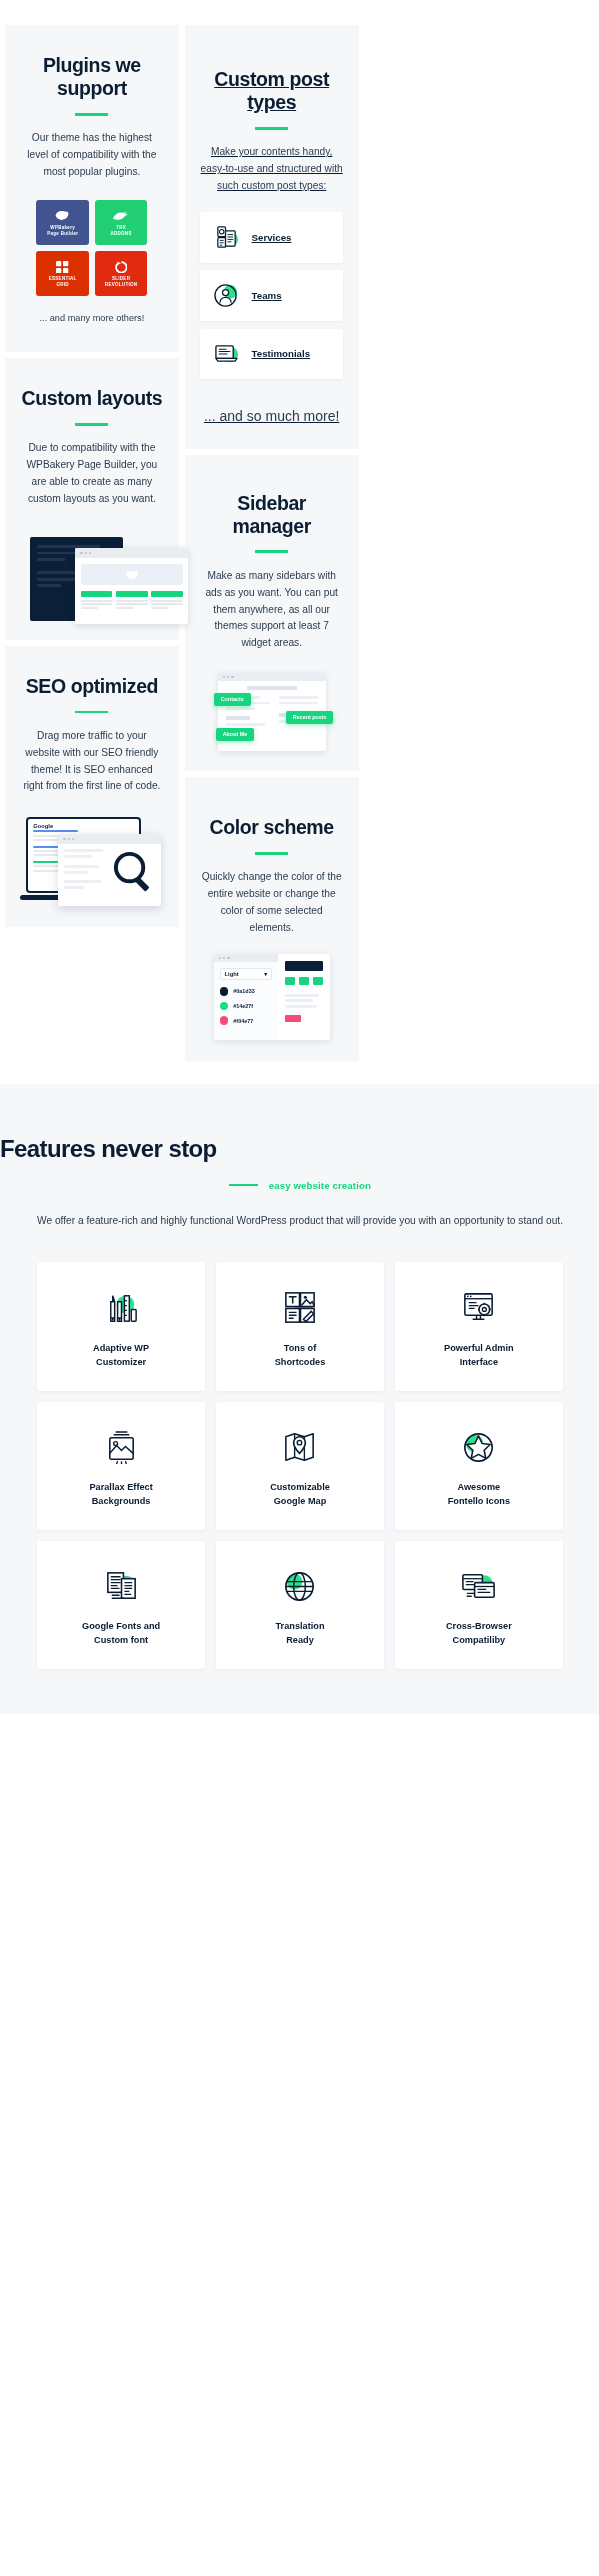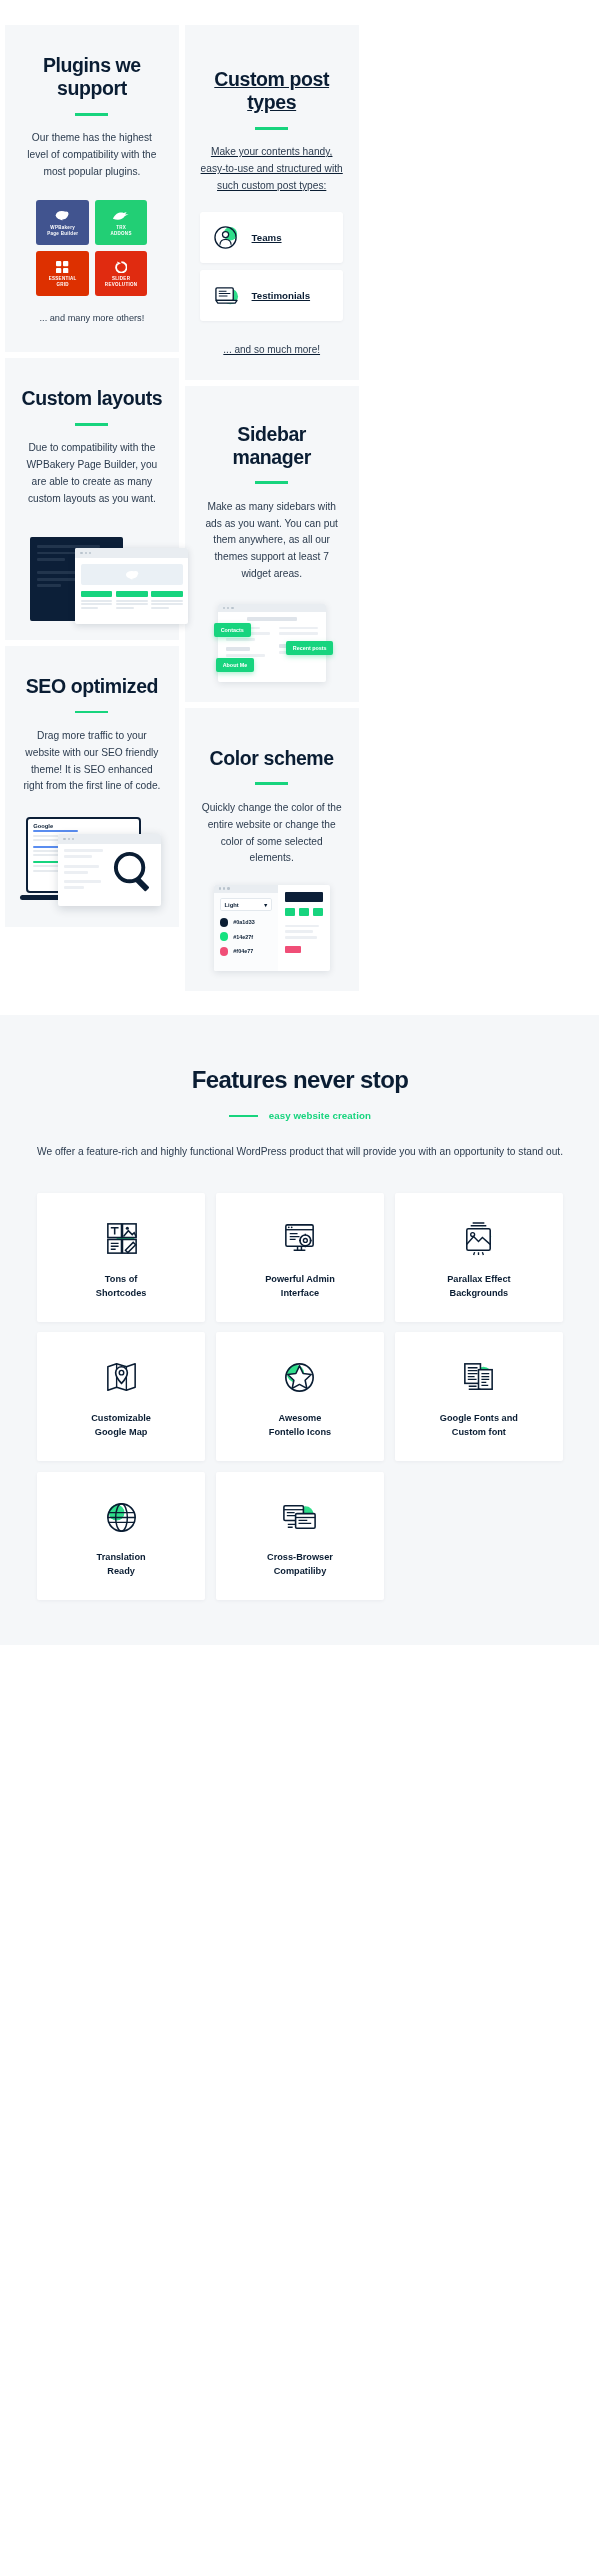--- a/index.html
+++ b/index.html
@@ -73,21 +73,21 @@
 
   
   .cpt-list { margin-top: 17.5px; display:flex; flex-direction:column; gap: 7.8px; }
   .cpt-card {
     background:#fff; border-radius:2.9px;
     padding: 12.7px 13.6px;
     display:flex; align-items:center; gap: 12.7px;
     box-shadow: 0 1px 2.9px rgba(10,29,51,.05);
   }
   .cpt-label { font-size: 9.7px; font-weight: 700; }
-  .cpt-note { font-size: 10px; text-align:center; color:#2b3b4e; margin-top: 23px; }
+  .cpt-note { font-size: 14px; text-align:center; color:#2b3b4e; margin-top: 29px; }
 
   
   .mock { position: relative; margin-top: 15.6px; height: 107px; }
 
   .mk-dark {
     position:absolute; left:9.7px; top:13.6px; width:93px; height:84px;
     background:#0c1f38; border-radius:1.9px; padding:7.8px 6.8px;
   }
   .mk-dark i { display:block; background:#22354d; height:2.9px; border-radius:1px; margin-bottom:3.9px;}
   .mk-win {
@@ -151,21 +151,21 @@
     display:flex;align-items:center;justify-content:space-between;
     padding:0 3.9px; font-size:5.8px; font-weight:700; background:#fff; margin-bottom:6.8px;
   }
   .cs-item { display:flex; align-items:center; gap:4.9px; margin-bottom:5.8px; }
   .cs-sw { width:8.8px;height:8.8px;border-radius:50%; flex:none;}
   .cs-hex { font-size:5.4px; font-weight:700; color:#0a1d33;}
   .cs-right { flex:1; padding:6.8px; }
 
   
   .features { background:#f5f7f9; padding: 51px 0 45px; margin-top: 23.4px;}
-  .f-title { font-size: 24px; font-weight:700; text-align:center; letter-spacing:-0.6px; }
+  .f-title { font-size: 24px; font-weight:700; text-align:left; letter-spacing:-0.6px; }
   .f-sub { display:flex; align-items:center; justify-content:center; gap:10.7px; margin-top:16.6px;}
   .f-sub .ln { width:29px;height:1.9px;background:#17d47e;}
   .f-sub .tx { color:#17d47e; font-size:9.7px; font-weight:700; letter-spacing:0.1px;}
   .f-lead { text-align:center; font-size:10.2px; line-height:1.7; color:#2b3b4e; margin-top:21.4px;}
 
   .f-grid { display:grid; grid-template-columns: repeat(3,1fr); gap: 10.7px;
             width: 526px; margin: 33px auto 0; }
   .f-card {
     background:#fff; border-radius:1.9px; padding: 25px 7.8px 21.4px;
     display:flex; flex-direction:column; align-items:center;
@@ -337,20 +337,34 @@
 
         <div class="panel block" style="padding: 43px 15.6px 25px; text-decoration: underline;">
           <div class="h2">Custom post types</div>
           <div class="rule"></div>
           <div class="lead">Make your contents handy, easy-to-use and structured with such custom post types:</div>
 
           <div class="cpt-list">
             <div class="cpt-card">
               <span>
                 <svg width="25" height="25" viewBox="0 0 26 26">
+                  <circle cx="17" cy="15" r="8" fill="#2fdd8a"></circle>
+                  <rect x="4" y="2" width="8" height="10" rx="1" fill="#fff" stroke="#0a1d33" stroke-width="1.3"></rect>
+                  <circle cx="8" cy="7" r="2.3" fill="none" stroke="#0a1d33" stroke-width="1.2"></circle>
+                  <rect x="4" y="13" width="8" height="10" rx="1" fill="#fff" stroke="#0a1d33" stroke-width="1.3"></rect>
+                  <path d="M6 16h4M6 18.5h4M6 21h2.5" stroke="#0a1d33" stroke-width="1"></path>
+                  <rect x="12" y="6" width="10" height="16" rx="1" fill="#fff" stroke="#0a1d33" stroke-width="1.3"></rect>
+                  <path d="M14 10h6M14 12.5h6M14 15h6M14 17.5h4" stroke="#0a1d33" stroke-width="1"></path>
+                </svg>
+              </span>
+              <span class="cpt-label">Services</span>
+            </div>
+            <div class="cpt-card">
+              <span>
+                <svg width="25" height="25" viewBox="0 0 26 26">
                   <circle cx="17" cy="9" r="7" fill="#2fdd8a"></circle>
                   <circle cx="12" cy="13" r="11" fill="none" stroke="#0a1d33" stroke-width="1.4"></circle>
                   <circle cx="12" cy="10" r="3.2" fill="#fff" stroke="#0a1d33" stroke-width="1.3"></circle>
                   <path d="M6.2 20.5c0-3.4 2.6-5.6 5.8-5.6s5.8 2.2 5.8 5.6" fill="#fff" stroke="#0a1d33" stroke-width="1.3"></path>
                 </svg>
               </span>
               <span class="cpt-label">Teams</span>
             </div>
             <div class="cpt-card">
               <span>
@@ -464,20 +478,36 @@
   <div class="features">
     <div class="f-title">Features never stop</div>
     <div class="f-sub">
       <span class="ln"></span>
       <span class="tx">easy website creation</span>
     </div>
     <div class="f-lead">We offer a feature-rich and highly functional WordPress product that will provide you with an opportunity to stand out.</div>
 
     <div class="f-grid">
 
+      <div class="f-card">
+        <div class="f-ico">
+          <svg width="39" height="39" viewBox="0 0 40 40">
+            <circle cx="24" cy="17" r="9" fill="#2fdd8a"></circle>
+            <path d="M9 14 h4 v20 h-4z M11 14 l0-6 2 6" fill="#fff" stroke="#0a1d33" stroke-width="1.5"></path>
+            <path d="M11 34 l-2-4 h4z" fill="#0a1d33"></path>
+            <path d="M16 14 h4 v20 h-4z" fill="#fff" stroke="#0a1d33" stroke-width="1.5"></path>
+            <path d="M18 34 l-2-4 h4z" fill="#0a1d33"></path>
+            <rect x="23" y="8" width="5" height="26" fill="#fff" stroke="#0a1d33" stroke-width="1.5"></rect>
+            <path d="M23 13h2.5M23 18h2.5M23 23h2.5M23 28h2.5" stroke="#0a1d33" stroke-width="1.2"></path>
+            <rect x="30" y="22" width="5" height="12" rx="1" fill="#fff" stroke="#0a1d33" stroke-width="1.5"></rect>
+          </svg>
+        </div>
+        <div class="f-lab" style="white-space:pre-line">Adaptive WP
+Customizer</div>
+      </div>
 
 
       <div class="f-card">
         <div class="f-ico">
           <svg width="39" height="39" viewBox="0 0 40 40">
             <circle cx="24" cy="20" r="9" fill="#2fdd8a"></circle>
             <rect x="6" y="5" width="14" height="14" fill="#fff" stroke="#0a1d33" stroke-width="1.6"></rect>
             <path d="M9 9h8M13 9v7" stroke="#0a1d33" stroke-width="1.6"></path>
             <rect x="21" y="5" width="14" height="14" fill="#fff" stroke="#0a1d33" stroke-width="1.6"></rect>
             <circle cx="26" cy="9.5" r="1.6" fill="#0a1d33"></circle>

